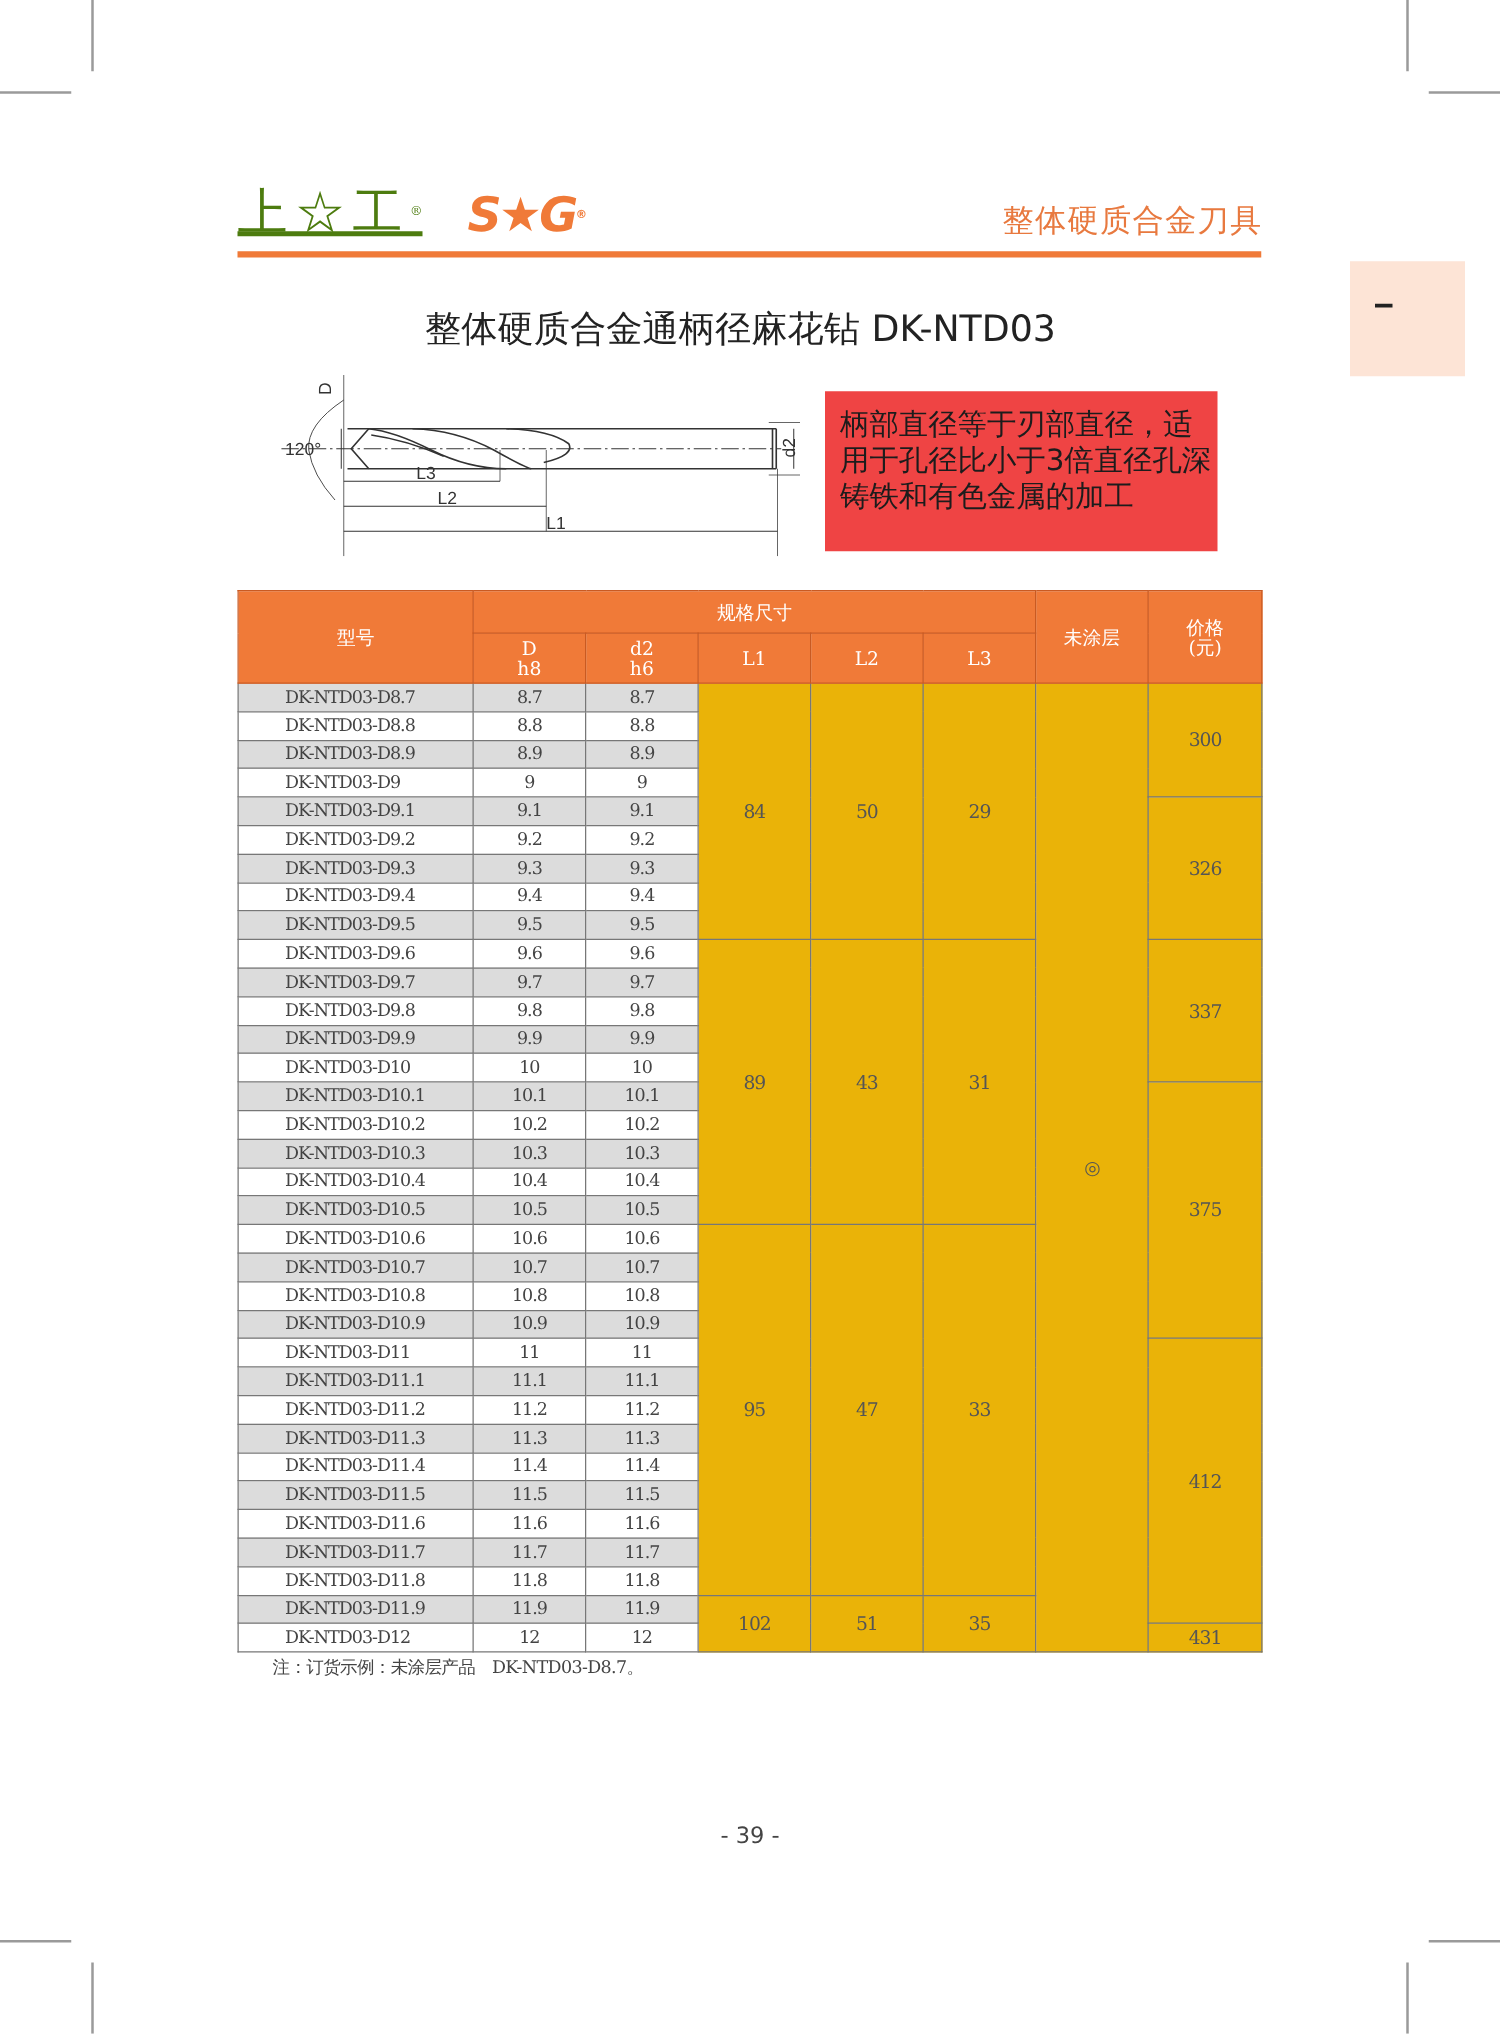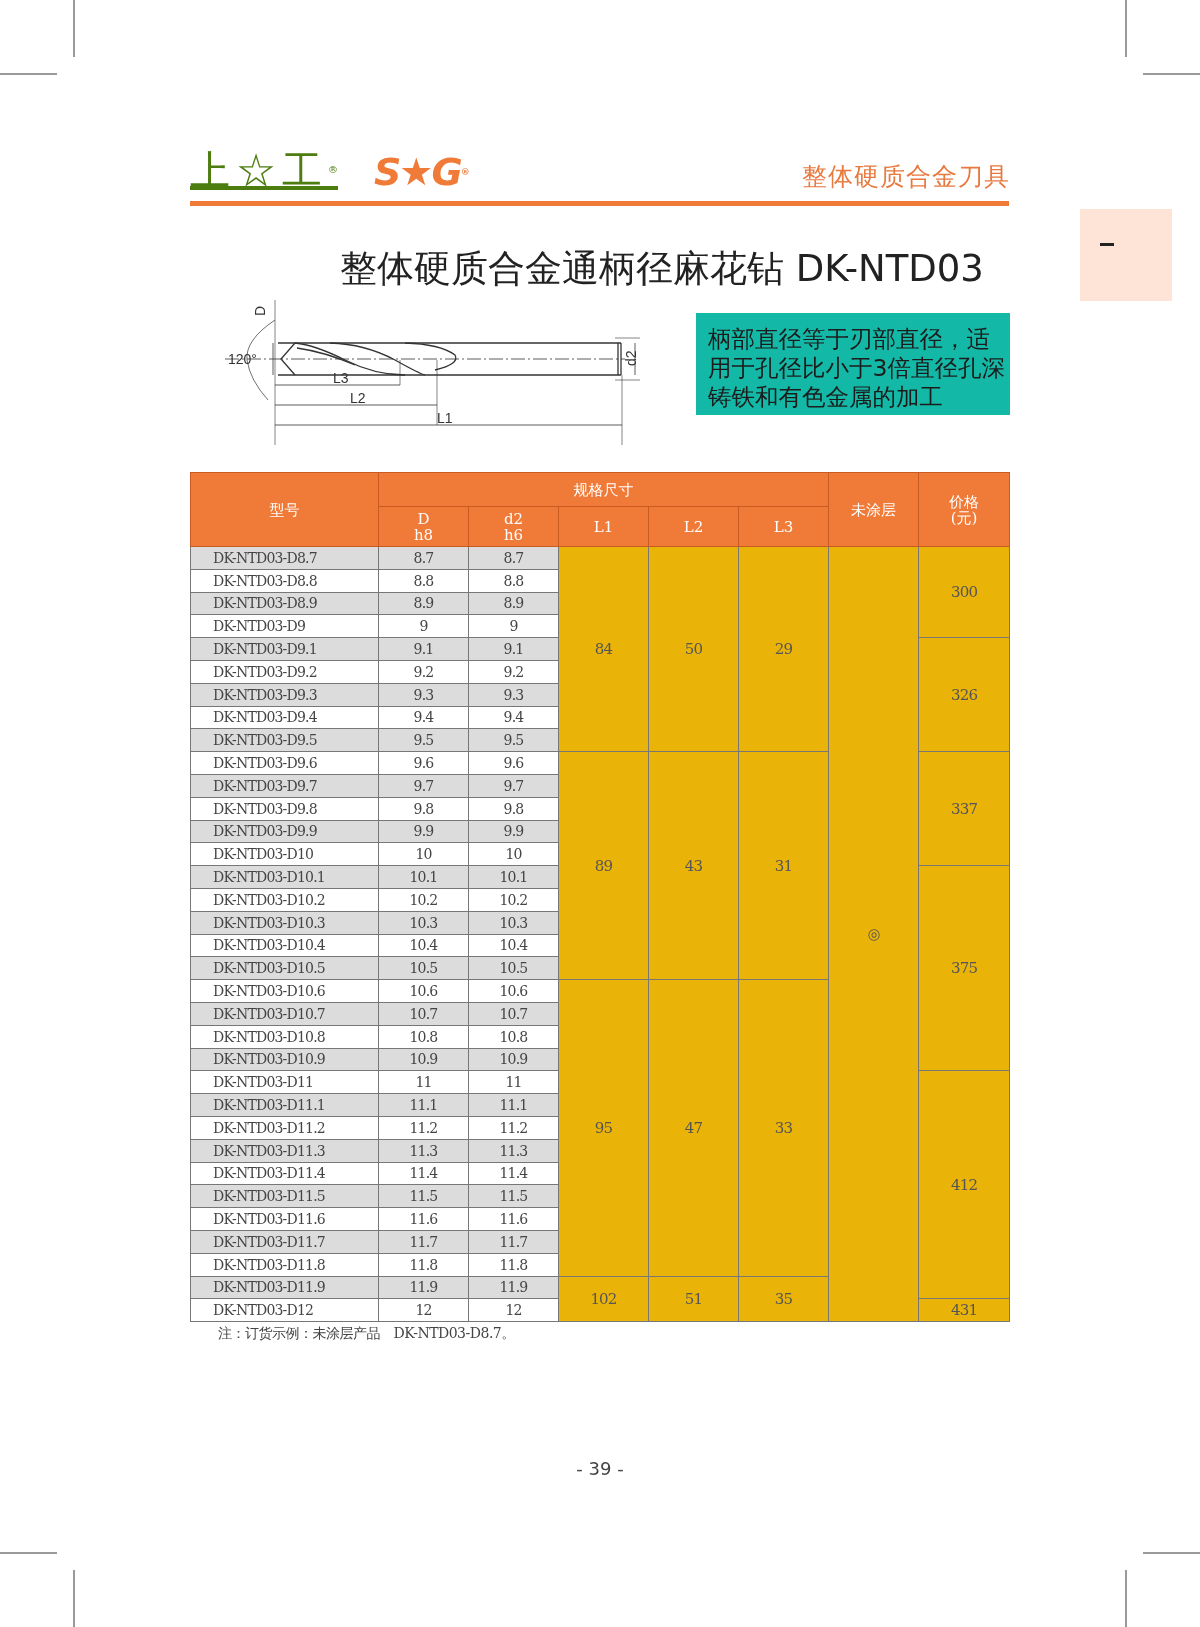--- a/index.html
+++ b/index.html
@@ -7,29 +7,29 @@
   .crop{position:absolute;background:#9a9a9a;}
   .logo-row{position:absolute;left:190px;top:148px;width:820px;height:60px;}
   .logo1{position:absolute;left:0;top:0;font-family:"DejaVu Serif",serif;font-size:40px;color:#4d7c0f;letter-spacing:6px;line-height:44px;text-decoration:underline;}
   .logo1 .reg{font-size:10px;letter-spacing:0;vertical-align:bottom;}
   .logo2{position:absolute;left:140px;top:4px;font-family:"DejaVu Sans",sans-serif;font-weight:bold;font-style:italic;font-size:38px;color:#f07a38;letter-spacing:-2px;line-height:40px;margin-left:44px;}
   .logo2 .reg{font-size:9px;vertical-align:top;font-style:normal;}
   .category{position:absolute;right:0;top:12px;font-size:25px;color:#e8793f;letter-spacing:1px;}
   .rule{position:absolute;left:190px;top:201px;width:819px;height:5px;background:#f07a38;}
   .side-tab{position:absolute;left:1080px;top:209px;width:92px;height:92px;background:#fde4d6;}
   .side-tab span{position:absolute;left:20px;top:34px;width:14px;height:3px;background:#222;}
-  .title{position:absolute;left:340px;top:244px;font-size:37px;color:#222;white-space:nowrap;}
+  .title{position:absolute;left:340px;top:244px;font-size:29px;color:#222;white-space:nowrap;}
   .diagram{position:absolute;left:225px;top:300px;width:415px;height:145px;}
-  .desc-box{position:absolute;left:696px;top:313px;width:314px;height:102px;background:#14b8a6;}
+  .desc-box{position:absolute;left:660px;top:313px;width:314px;height:128px;background:#ef4444;}
   .desc-box div{position:absolute;left:12px;top:12px;width:300px;font-size:23.5px;line-height:29px;color:#1c1c1c;}
   table.spec{position:absolute;left:190px;top:472px;width:819px;border-collapse:collapse;table-layout:fixed;font-family:"DejaVu Serif","Liberation Serif",serif;font-size:14px;color:#444;}
   table.spec th{background:#f07a38;color:#fff;font-weight:normal;border:1px solid #c95a22;border-top:1px solid #c95a22;font-size:15px;line-height:16px;padding:0;text-align:center;}
   table.spec td{border:1px solid #777;padding:0;height:21.8px;text-align:center;line-height:14px;white-space:nowrap;letter-spacing:-0.8px;}
   table.spec tr.odd td.g{background:#dcdcdc;}
-  table.spec td.model{text-align:left;padding-left:22px;}
+  table.spec td.model{text-align:left;padding-left:37px;}
   table.spec td.span{background:#eab308;font-size:15px;color:#555;}
   .note{position:absolute;left:218px;top:1325px;font-family:"DejaVu Serif","Liberation Serif",serif;font-size:14px;color:#444;letter-spacing:-0.5px;text-align:right;}
   .pageno{position:absolute;left:0;width:1200px;top:1458px;text-align:center;font-size:18px;color:#444;}
 </style>
 </head>
 <body>
 
 <div class="crop" style="left:73px;top:0;width:2px;height:57px;"></div>
 <div class="crop" style="left:0;top:73px;width:57px;height:2px;"></div>
 <div class="crop" style="left:1125px;top:0;width:2px;height:57px;"></div>

